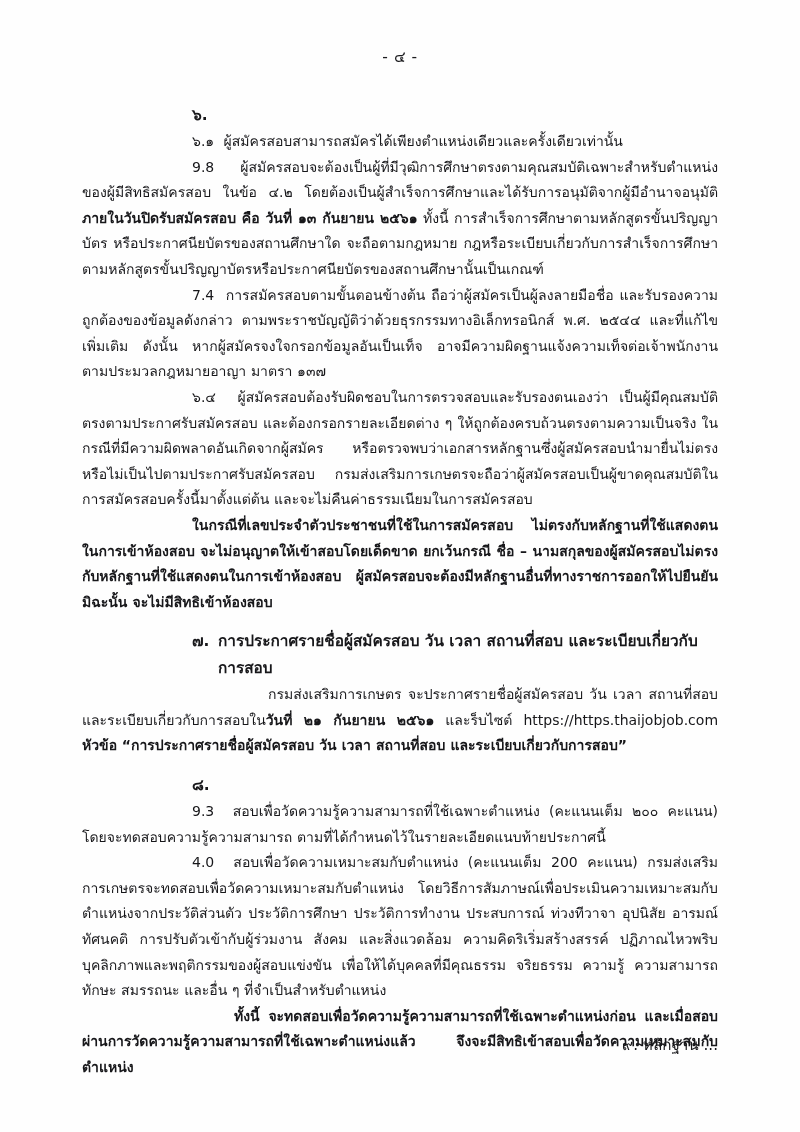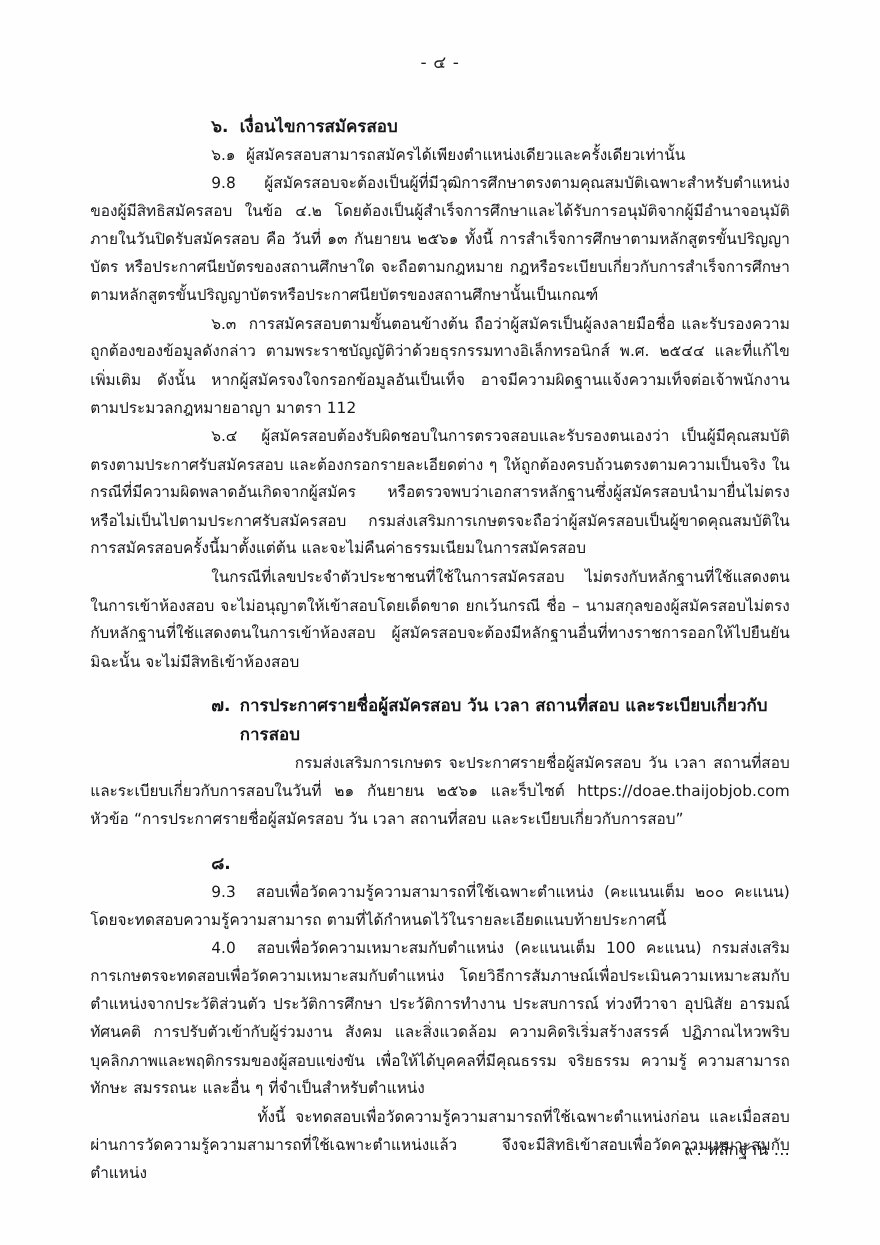--- a/index.html
+++ b/index.html
@@ -68,21 +68,21 @@
 
   .sub-first {
     text-indent: 110px;
   }
   .ind-first {
     text-indent: 152px;
   }
   .ind-first-wide {
     text-indent: 186px;
   }
-  .b { font-weight: normal; }
+  .b { font-weight: bold; }
   .gap-md { height: 13px; }
 
   .footer-line {
     position: absolute;
     left: 0;
     top: 1003px;
     width: 800px;
     padding-right: 82px;
     box-sizing: border-box;
     text-align: right;
@@ -97,71 +97,70 @@
 <body>
 
 <div class="page">
 
   <div class="page-number">- ๔ -</div>
 
   <div class="body-area">
 
     <div class="sec-head">
       <span class="num">๖.</span>
-      <span class="ttl">เงื่อนไขการสมัครสอบ</span>
     </div>
 
     <p class="blk sub-first">
       <span>๖.๑</span>&nbsp;&nbsp;<span>ผู้สมัครสอบสามารถสมัครได้เพียงตำแหน่งเดียวและครั้งเดียวเท่านั้น</span>
     </p>
 
     <p class="blk sub-first">
       <span>9.8</span>&nbsp;&nbsp;<span>ผู้สมัครสอบจะต้องเป็นผู้ที่มีวุฒิการศึกษาตรงตามคุณสมบัติเฉพาะสำหรับตำแหน่งของผู้มีสิทธิสมัครสอบ ในข้อ ๔.๒ โดยต้องเป็นผู้สำเร็จการศึกษาและได้รับการอนุมัติจากผู้มีอำนาจอนุมัติ</span>
       <span class="b">ภายในวันปิดรับสมัครสอบ คือ วันที่ ๑๓ กันยายน ๒๕๖๑</span>
       <span>ทั้งนี้ การสำเร็จการศึกษาตามหลักสูตรขั้นปริญญาบัตร หรือประกาศนียบัตรของสถานศึกษาใด จะถือตามกฎหมาย กฎหรือระเบียบเกี่ยวกับการสำเร็จการศึกษาตามหลักสูตรขั้นปริญญาบัตรหรือประกาศนียบัตรของสถานศึกษานั้นเป็นเกณฑ์</span>
     </p>
 
     <p class="blk sub-first">
-      <span>๖.๓</span>&nbsp;&nbsp;<span>การสมัครสอบตามขั้นตอนข้างต้น ถือว่าผู้สมัครเป็นผู้ลงลายมือชื่อ และรับรองความถูกต้องของข้อมูลดังกล่าว ตามพระราชบัญญัติว่าด้วยธุรกรรมทางอิเล็กทรอนิกส์ พ.ศ. ๒๕๔๔ และที่แก้ไขเพิ่มเติม ดังนั้น หากผู้สมัครจงใจกรอกข้อมูลอันเป็นเท็จ อาจมีความผิดฐานแจ้งความเท็จต่อเจ้าพนักงาน ตามประมวลกฎหมายอาญา มาตรา 112</span>
+      <span>7.4</span>&nbsp;&nbsp;<span>การสมัครสอบตามขั้นตอนข้างต้น ถือว่าผู้สมัครเป็นผู้ลงลายมือชื่อ และรับรองความถูกต้องของข้อมูลดังกล่าว ตามพระราชบัญญัติว่าด้วยธุรกรรมทางอิเล็กทรอนิกส์ พ.ศ. ๒๕๔๔ และที่แก้ไขเพิ่มเติม ดังนั้น หากผู้สมัครจงใจกรอกข้อมูลอันเป็นเท็จ อาจมีความผิดฐานแจ้งความเท็จต่อเจ้าพนักงาน ตามประมวลกฎหมายอาญา มาตรา ๑๓๗</span>
     </p>
 
     <p class="blk sub-first">
       <span>๖.๔</span>&nbsp;&nbsp;<span>ผู้สมัครสอบต้องรับผิดชอบในการตรวจสอบและรับรองตนเองว่า เป็นผู้มีคุณสมบัติตรงตามประกาศรับสมัครสอบ และต้องกรอกรายละเอียดต่าง ๆ ให้ถูกต้องครบถ้วนตรงตามความเป็นจริง ในกรณีที่มีความผิดพลาดอันเกิดจากผู้สมัคร หรือตรวจพบว่าเอกสารหลักฐานซึ่งผู้สมัครสอบนำมายื่นไม่ตรง หรือไม่เป็นไปตามประกาศรับสมัครสอบ กรมส่งเสริมการเกษตรจะถือว่าผู้สมัครสอบเป็นผู้ขาดคุณสมบัติในการสมัครสอบครั้งนี้มาตั้งแต่ต้น และจะไม่คืนค่าธรรมเนียมในการสมัครสอบ</span>
     </p>
 
     <p class="blk sub-first b">ในกรณีที่เลขประจำตัวประชาชนที่ใช้ในการสมัครสอบ ไม่ตรงกับหลักฐานที่ใช้แสดงตนในการเข้าห้องสอบ จะไม่อนุญาตให้เข้าสอบโดยเด็ดขาด ยกเว้นกรณี ชื่อ – นามสกุลของผู้สมัครสอบไม่ตรงกับหลักฐานที่ใช้แสดงตนในการเข้าห้องสอบ ผู้สมัครสอบจะต้องมีหลักฐานอื่นที่ทางราชการออกให้ไปยืนยัน มิฉะนั้น จะไม่มีสิทธิเข้าห้องสอบ</p>
 
     <div class="gap-md"></div>
 
     <div class="sec-head">
       <span class="num">๗.</span>
       <span class="ttl">การประกาศรายชื่อผู้สมัครสอบ วัน เวลา สถานที่สอบ และระเบียบเกี่ยวกับการสอบ</span>
     </div>
 
     <p class="blk ind-first-wide">
       <span>กรมส่งเสริมการเกษตร จะประกาศรายชื่อผู้สมัครสอบ วัน เวลา สถานที่สอบ และระเบียบเกี่ยวกับการสอบใน</span><span class="b">วันที่ ๒๑ กันยายน ๒๕๖๑</span>
       <span>และร็บไซต์</span>
-      <span class="url">https://doae.thaijobjob.com</span>
+      <span class="url">https://https.thaijobjob.com</span>
       <span class="b">หัวข้อ</span>
       <span class="b">“การประกาศรายชื่อผู้สมัครสอบ วัน เวลา สถานที่สอบ และระเบียบเกี่ยวกับการสอบ”</span>
     </p>
 
     <div class="gap-md"></div>
 
     <div class="sec-head">
       <span class="num">๘.</span>
     </div>
 
     <p class="blk sub-first">
       <span>9.3</span>&nbsp;&nbsp;<span>สอบเพื่อวัดความรู้ความสามารถที่ใช้เฉพาะตำแหน่ง (คะแนนเต็ม ๒๐๐ คะแนน)</span>
       <span>โดยจะทดสอบความรู้ความสามารถ ตามที่ได้กำหนดไว้ในรายละเอียดแนบท้ายประกาศนี้</span>
     </p>
 
     <p class="blk sub-first">
-      <span>4.0</span>&nbsp;&nbsp;<span>สอบเพื่อวัดความเหมาะสมกับตำแหน่ง (คะแนนเต็ม 100 คะแนน)</span>
+      <span>4.0</span>&nbsp;&nbsp;<span>สอบเพื่อวัดความเหมาะสมกับตำแหน่ง (คะแนนเต็ม 200 คะแนน)</span>
       <span>กรมส่งเสริมการเกษตรจะทดสอบเพื่อวัดความเหมาะสมกับตำแหน่ง โดยวิธีการสัมภาษณ์เพื่อประเมินความเหมาะสมกับตำแหน่งจากประวัติส่วนตัว ประวัติการศึกษา ประวัติการทำงาน ประสบการณ์ ท่วงทีวาจา อุปนิสัย อารมณ์ ทัศนคติ การปรับตัวเข้ากับผู้ร่วมงาน สังคม และสิ่งแวดล้อม ความคิดริเริ่มสร้างสรรค์ ปฏิภาณไหวพริบ บุคลิกภาพและพฤติกรรมของผู้สอบแข่งขัน เพื่อให้ได้บุคคลที่มีคุณธรรม จริยธรรม ความรู้ ความสามารถ ทักษะ สมรรถนะ และอื่น ๆ ที่จำเป็นสำหรับตำแหน่ง</span>
     </p>
 
     <p class="blk ind-first b">ทั้งนี้ จะทดสอบเพื่อวัดความรู้ความสามารถที่ใช้เฉพาะตำแหน่งก่อน และเมื่อสอบผ่านการวัดความรู้ความสามารถที่ใช้เฉพาะตำแหน่งแล้ว จึงจะมีสิทธิเข้าสอบเพื่อวัดความเหมาะสมกับตำแหน่ง</p>
 
   </div>
 
   <div class="footer-line">๙. หลักฐาน ...</div>
 
 </div>

